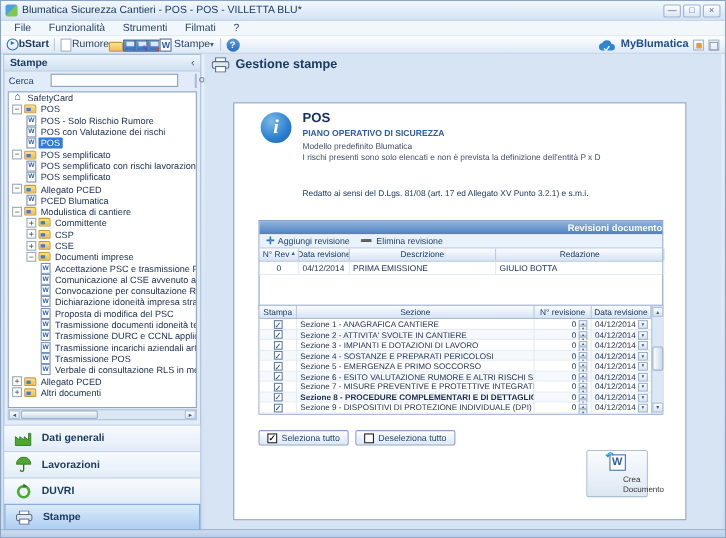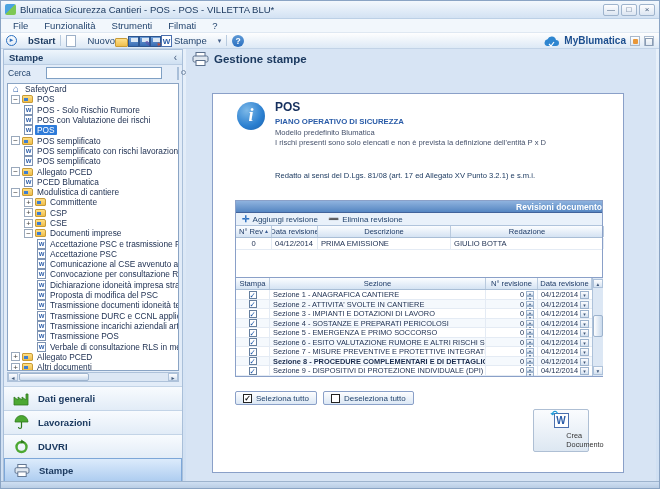--- a/index.html
+++ b/index.html
@@ -17,21 +17,21 @@
     font-size:8px; line-height:10px; text-align:center; color:#41597a; }
 
   
   .menubar { position:absolute; left:0; top:18px; width:100%; height:14px; display:flex; align-items:center;
     background:#f2f7fc; border-bottom:1px solid #dfe8f2; padding-left:4px; }
   .menu-item { padding:0 8px; font-size:9.5px; color:#24456e; }
 
   
   .toolbar { position:absolute; left:0; top:32px; width:100%; height:16px; display:flex; align-items:center;
     background:linear-gradient(#fefefe,#dde9f6); border-bottom:1px solid #c2d3e7; padding:0 5px; }
-  .tb-group { display:flex; align-items:center; gap:11px;justify-content:center; }
+  .tb-group { display:flex; align-items:center; gap:0;justify-content:center; }
   .tb-sep { width:1px; height:11px; background:#b9cbdf; margin:0 5px; }
   .bstart-icon { width:11px; height:11px; border:1.5px solid #2a6fc0; border-radius:50%; color:#2a6fc0; font-size:7px; line-height:8px; text-align:center; }
   .bstart-label { font-weight:bold; color:#1c3a60; font-size:9.5px; }
   .tb-icon { width:13px; height:12px; display:inline-block; position:relative; }
   .i-page { background:#fff; border:1px solid #9db0c8; width:10px; height:12px; }
   .i-folder { background:linear-gradient(#ffe08a,#f0bf4d); border:1px solid #c89b36; height:9px; margin-top:3px; border-radius:1px 2px 1px 1px; }
   .i-floppy { background:linear-gradient(#6f9fd8,#3a6db4); border:1px solid #2c5590; width:11px; height:11px; margin-top:1px; }
   .i-floppy::after { content:""; position:absolute; left:2px; top:1px; width:7px; height:4px; background:#dce8f5; }
   .i-floppy.pencil::before { content:"✎"; position:absolute; right:-2px; bottom:-2px; font-size:7px; color:#6a3fa0; z-index:2; }
   .i-floppy.star::before { content:"✶"; position:absolute; right:-2px; bottom:-3px; font-size:7px; color:#d04a2a; z-index:2; }
@@ -155,21 +155,21 @@
     </div>
 
   <div class="toolbar">
     <span class="tb-group">
       <span class="bstart-icon">▸</span>
       <span class="bstart-label">bStart</span>
     </span>
     <span class="tb-sep"></span>
     <span class="tb-group">
       <span class="tb-icon i-page"></span>
-      <span class="tb-label">Nuovo</span>
+      <span class="tb-label">Rumore</span>
     </span>
     <span class="tb-icon i-folder" style="width:13px"></span>
     <span class="tb-icon i-floppy"></span>
     <span class="tb-icon i-floppy pencil"></span>
     <span class="tb-icon i-floppy star"></span>
     <span class="tb-icon i-word">W</span>
     <span class="tb-group" style="margin-left:2px">
       <span class="tb-label">Stampe</span>
       <span class="tb-caret">▾</span>
     </span>
@@ -266,24 +266,20 @@
           <span class="expander">−</span>
           <span class="ti-folder"></span>
           <span class="tree-label">Documenti imprese</span>
         </div>
         <div class="tree-row" style="padding-left: 29px;">
           <span class="ti-doc">W</span>
           <span class="tree-label">Accettazione PSC e trasmissione POS</span>
         </div>
         <div class="tree-row" style="padding-left: 29px;">
           <span class="ti-doc">W</span>
-          <span class="tree-label">Accettazione PSC</span>
-        </div>
-        <div class="tree-row" style="padding-left: 29px;">
-          <span class="ti-doc">W</span>
           <span class="tree-label">Comunicazione al CSE avvenuto adeguame</span>
         </div>
         <div class="tree-row" style="padding-left: 29px;">
           <span class="ti-doc">W</span>
           <span class="tree-label">Convocazione per consultazione RLS</span>
         </div>
         <div class="tree-row" style="padding-left: 29px;">
           <span class="ti-doc">W</span>
           <span class="tree-label">Dichiarazione idoneità impresa straniera</span>
         </div>

